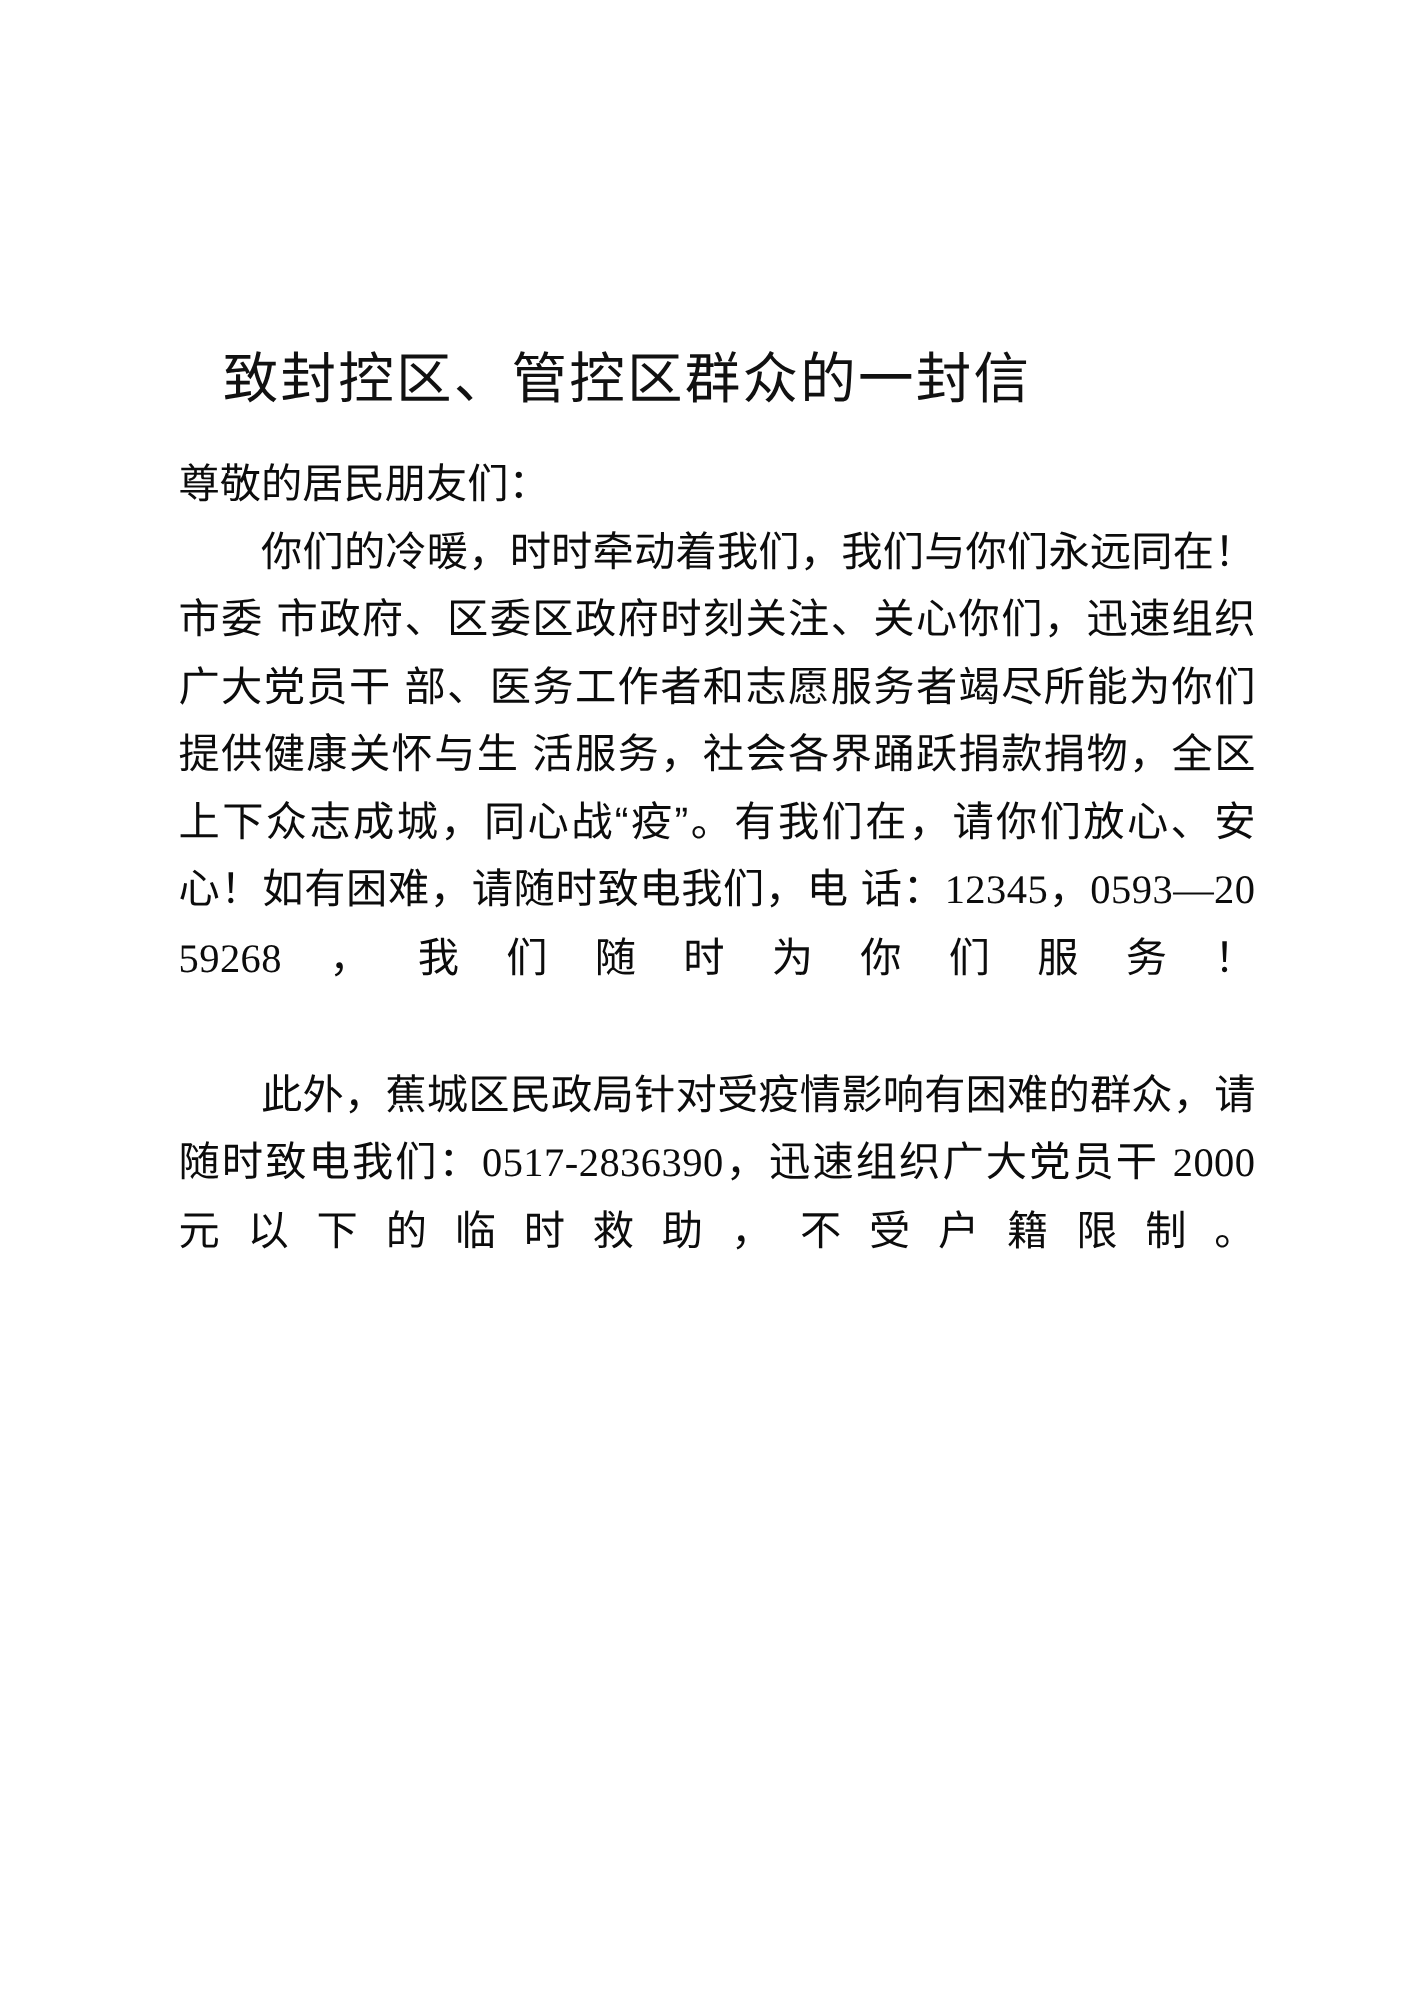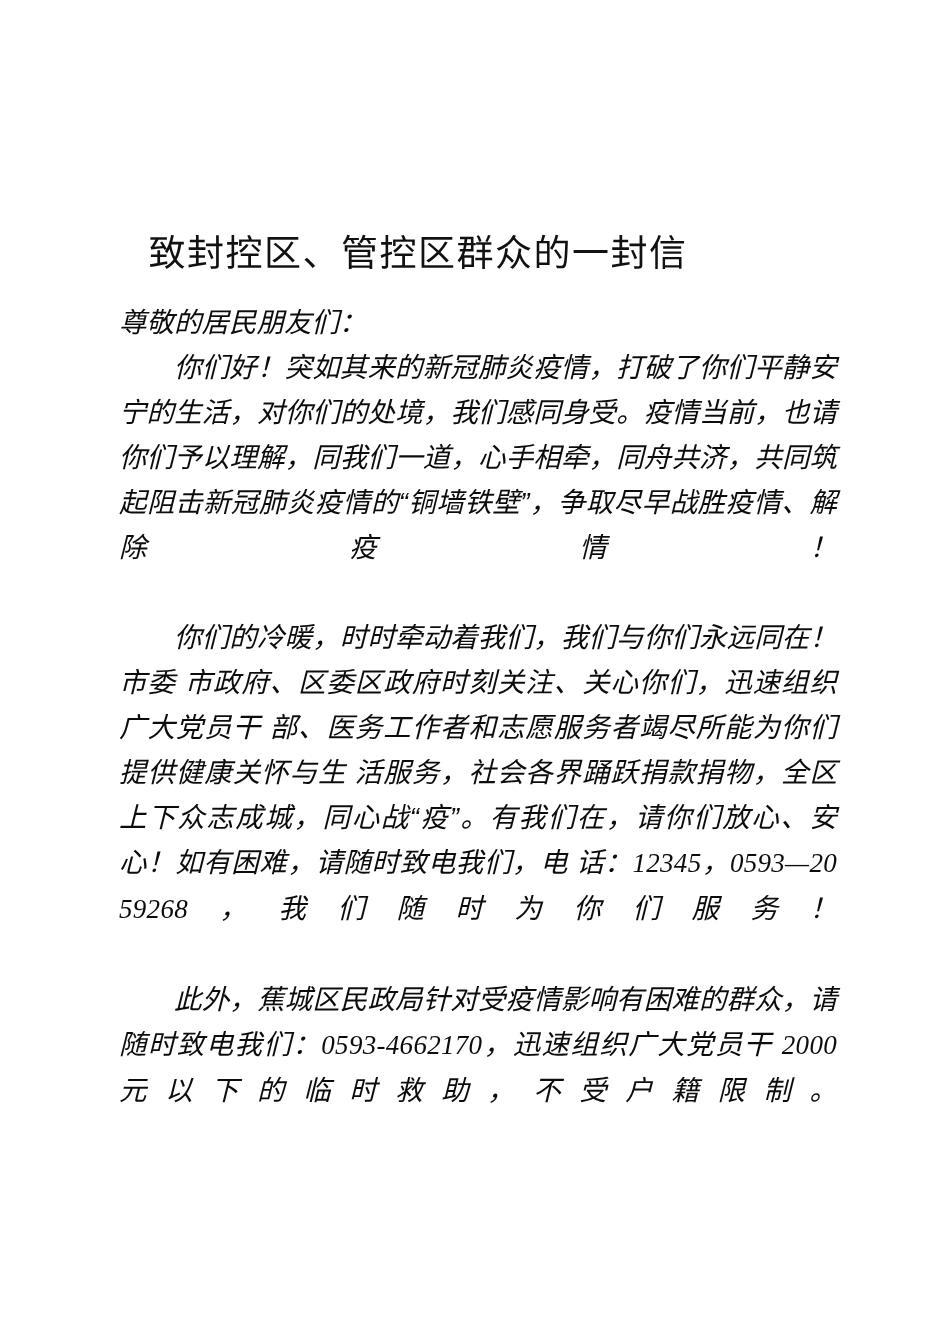--- a/index.html
+++ b/index.html
@@ -53,21 +53,20 @@
   .para {
     margin: 0;
     font-size: 27.5px;
     line-height: 45px;
     text-align: justify;
     text-justify: inter-character;
     color: #0c0c0c;
     letter-spacing: 0px;
     word-break: break-all;
     font-weight: 500;
-    font-style: italic;
   }
 
   
   .para.style-hei {
     font-family: "Liberation Sans Narrow", "Liberation Sans", "DejaVu Sans Condensed", "DejaVu Sans", sans-serif;
     transform-origin: left top;
   }
 
   .para.no-indent {
     text-indent: 0;
@@ -107,21 +106,20 @@
 <body>
 
 <div class="page">
 
   <h1 class="doc-title">致封控区、管控区群众的一封信</h1>
 
   <div class="body-block">
 
     <p class="para style-hei no-indent flush salutation">尊敬的居民朋友们：</p>
 
-    <p class="para style-hei indent">你们好！突如其来的新冠肺炎疫情，打破了你们平静安宁的生活，对你们的处境，我们感同身受。疫情当前，也请你们予以理解，同我们一道，心手相牵，同舟共济，共同筑起阻击新冠肺炎疫情的“铜墙铁壁”，争取尽早战胜疫情、解除疫情！</p>
 
 
     <p class="para style-hei indent"><span>你们的冷暖，时时牵动着我们，我们与你们永远同在！市委 市政府、区委区政府时刻关注、关心你们，迅速组织广大党员干 部、医务工作者和志愿服务者竭尽所能为你们提供健康关怀与生 活服务，社会各界踊跃捐款捐物，全区上下众志成城，同心战“疫”。有我们在，请你们放心、安心！如有困难，请随时致电我们，电 话：</span><span class="num">12345，0593—2059268</span><span>，我们随时为你们服务！</span></p>
 
-    <p class="para style-hei indent"><span>此外，蕉城区民政局针对受疫情影响有困难的群众，请随时致电我们：</span><span class="num">0593-4662170</span><span>，迅速组织广大党员干 </span><span class="num">2000</span><span> 元以下的临时救助，不受户籍限制。</span></p>
+    <p class="para style-hei indent"><span>此外，蕉城区民政局针对受疫情影响有困难的群众，请随时致电我们：</span><span class="num">0517-2836390</span><span>，迅速组织广大党员干 </span><span class="num">2000</span><span> 元以下的临时救助，不受户籍限制。</span></p>
 
   </div>
 </div>
 
 </body></html>

